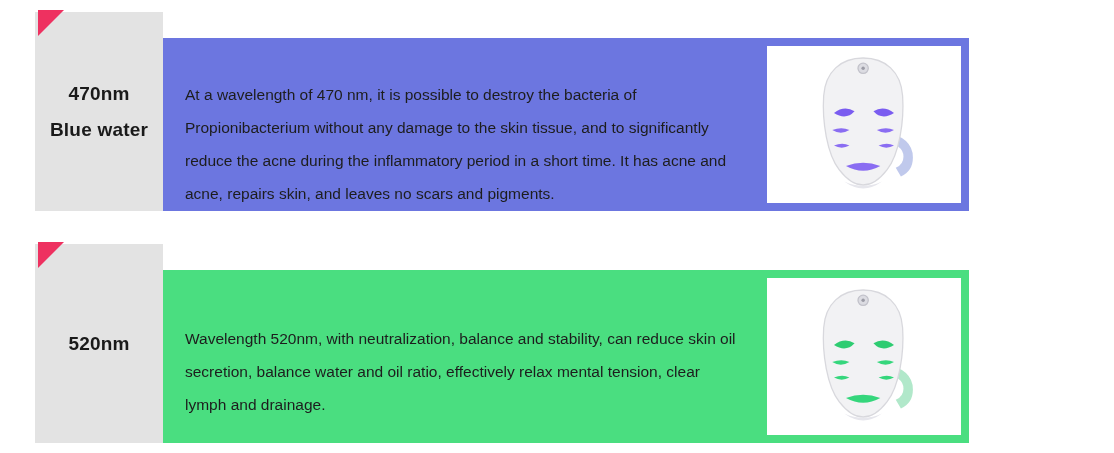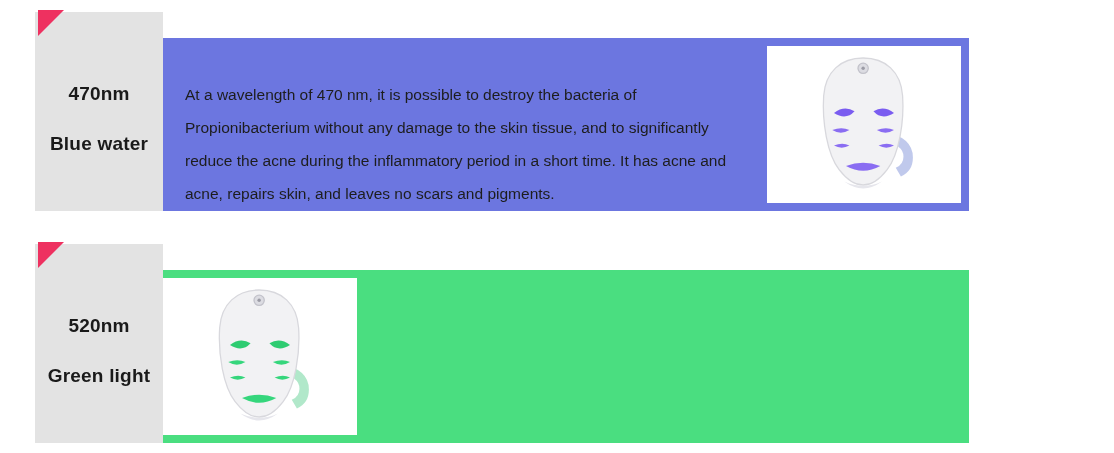--- a/index.html
+++ b/index.html
@@ -51,21 +51,21 @@
     display: flex;
     flex-direction: column;
     align-items: center;
     justify-content: center;
     gap: 14px;
     color: #1a1a1a;
     font-weight: bold;
     font-size: 19px;
     letter-spacing: 0.2px;
   }
-  .label-col .line { display: block; text-align: center; margin-top: 14px; }
+  .label-col .line { display: block; text-align: center; }
 
   .body-col {
     flex: 1 1 auto;
     display: flex;
     align-items: flex-start;
     position: relative;
     margin-top: 26px;
   }
   .desc {
     flex: 1 1 auto;
@@ -130,24 +130,24 @@
         </svg>
       </div>
     </div>
   </div>
 
   <div class="card" id="card-1">
     <div class="corner-flag" style="border-left-color: rgb(238, 49, 96);"></div>
 
     <div class="label-col" style="background: rgb(227, 227, 227);">
       <span class="line">520nm</span>
-      <span class="line">Green light</span>
     </div>
 
     <div class="body-col" id="body-1" style="background: rgb(74, 222, 128);">
+      <div class="desc">Wavelength 520nm, with neutralization, balance and stability, can reduce skin oil secretion, balance water and oil ratio, effectively relax mental tension, clear lymph and drainage.</div>
       <div class="photo">
         <svg viewBox="0 0 194 183" preserveAspectRatio="xMidYMid meet">
           <rect x="0" y="0" width="194" height="183" fill="#ffffff"></rect>
           <g>
             <path d="M120 100 q34 6 34 30 q0 16 -14 22 l-6 -10 q9 -4 9 -13 q0 -14 -25 -19 z" fill="#a8e6c4" opacity="0.9"></path>
             <path d="M96 14 c-26 0 -44 16 -46 44 c-2 30 4 68 18 86 c10 13 20 18 28 18 c8 0 18 -5 28 -18 c14 -18 20 -56 18 -86 c-2 -28 -20 -44 -46 -44 z" fill="#f2f2f4" stroke="#d8d8dd" stroke-width="1.5"></path>
             <circle cx="96" cy="26" r="6" fill="#dcdce2" stroke="#c2c2ca" stroke-width="1.5"></circle>
             <circle cx="96" cy="26" r="2" fill="#9b9ba5"></circle>
             <path d="M62 78 q12 -9 24 -2 q-10 11 -24 2 z" fill="#2ecc71"></path>
             <path d="M108 76 q12 -7 24 2 q-14 9 -24 -2 z" fill="#2ecc71"></path>

